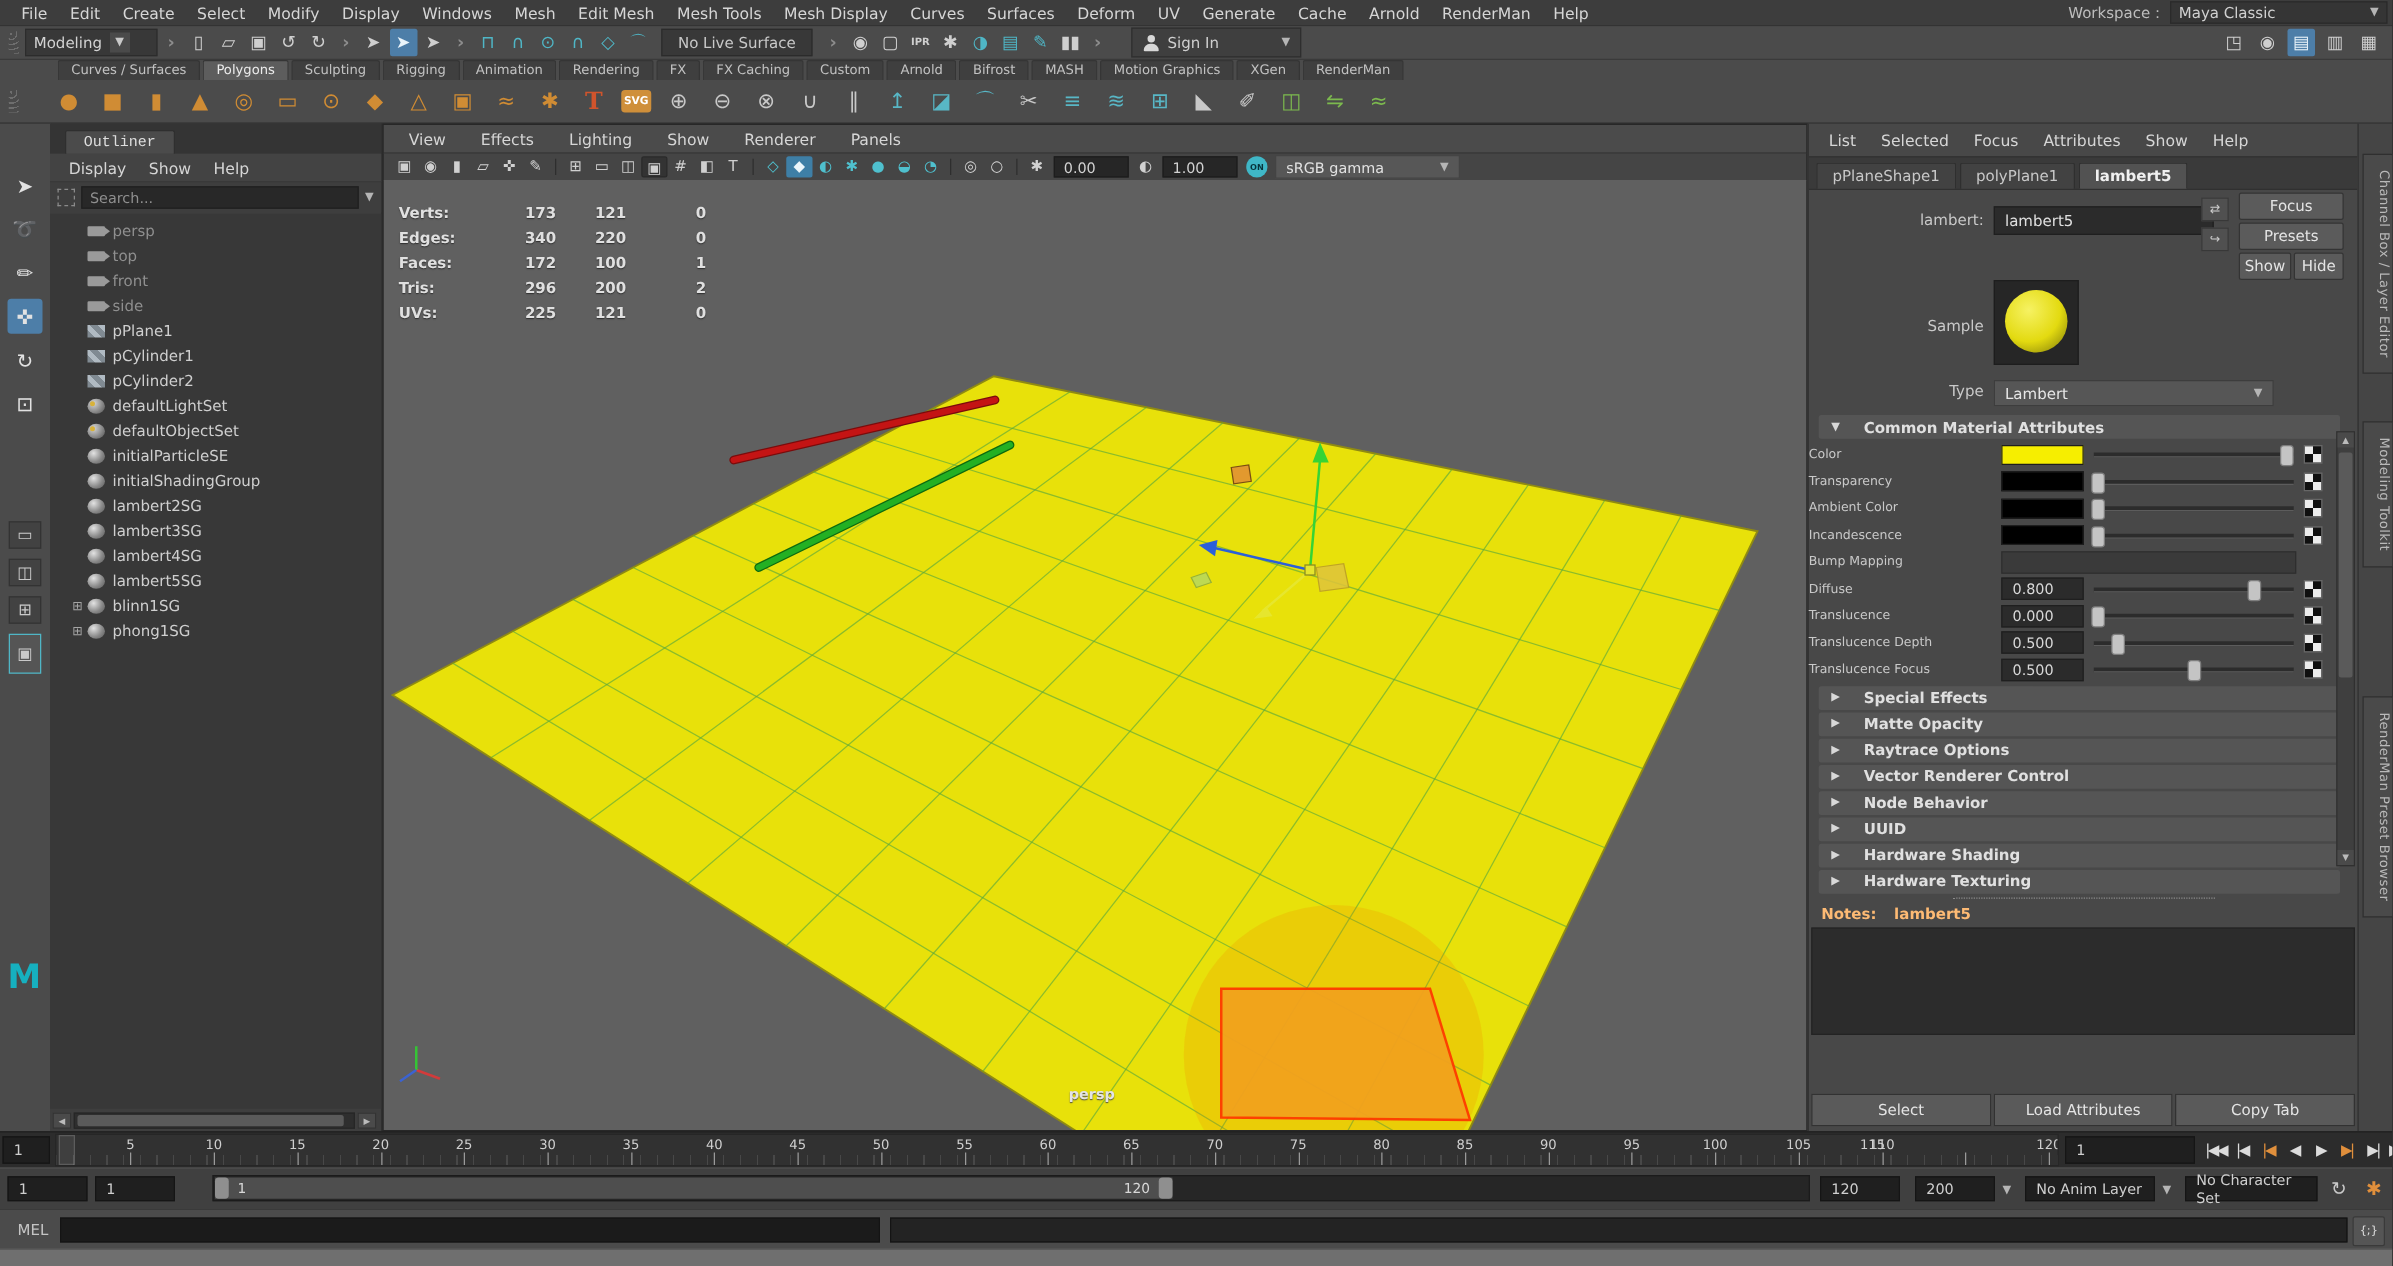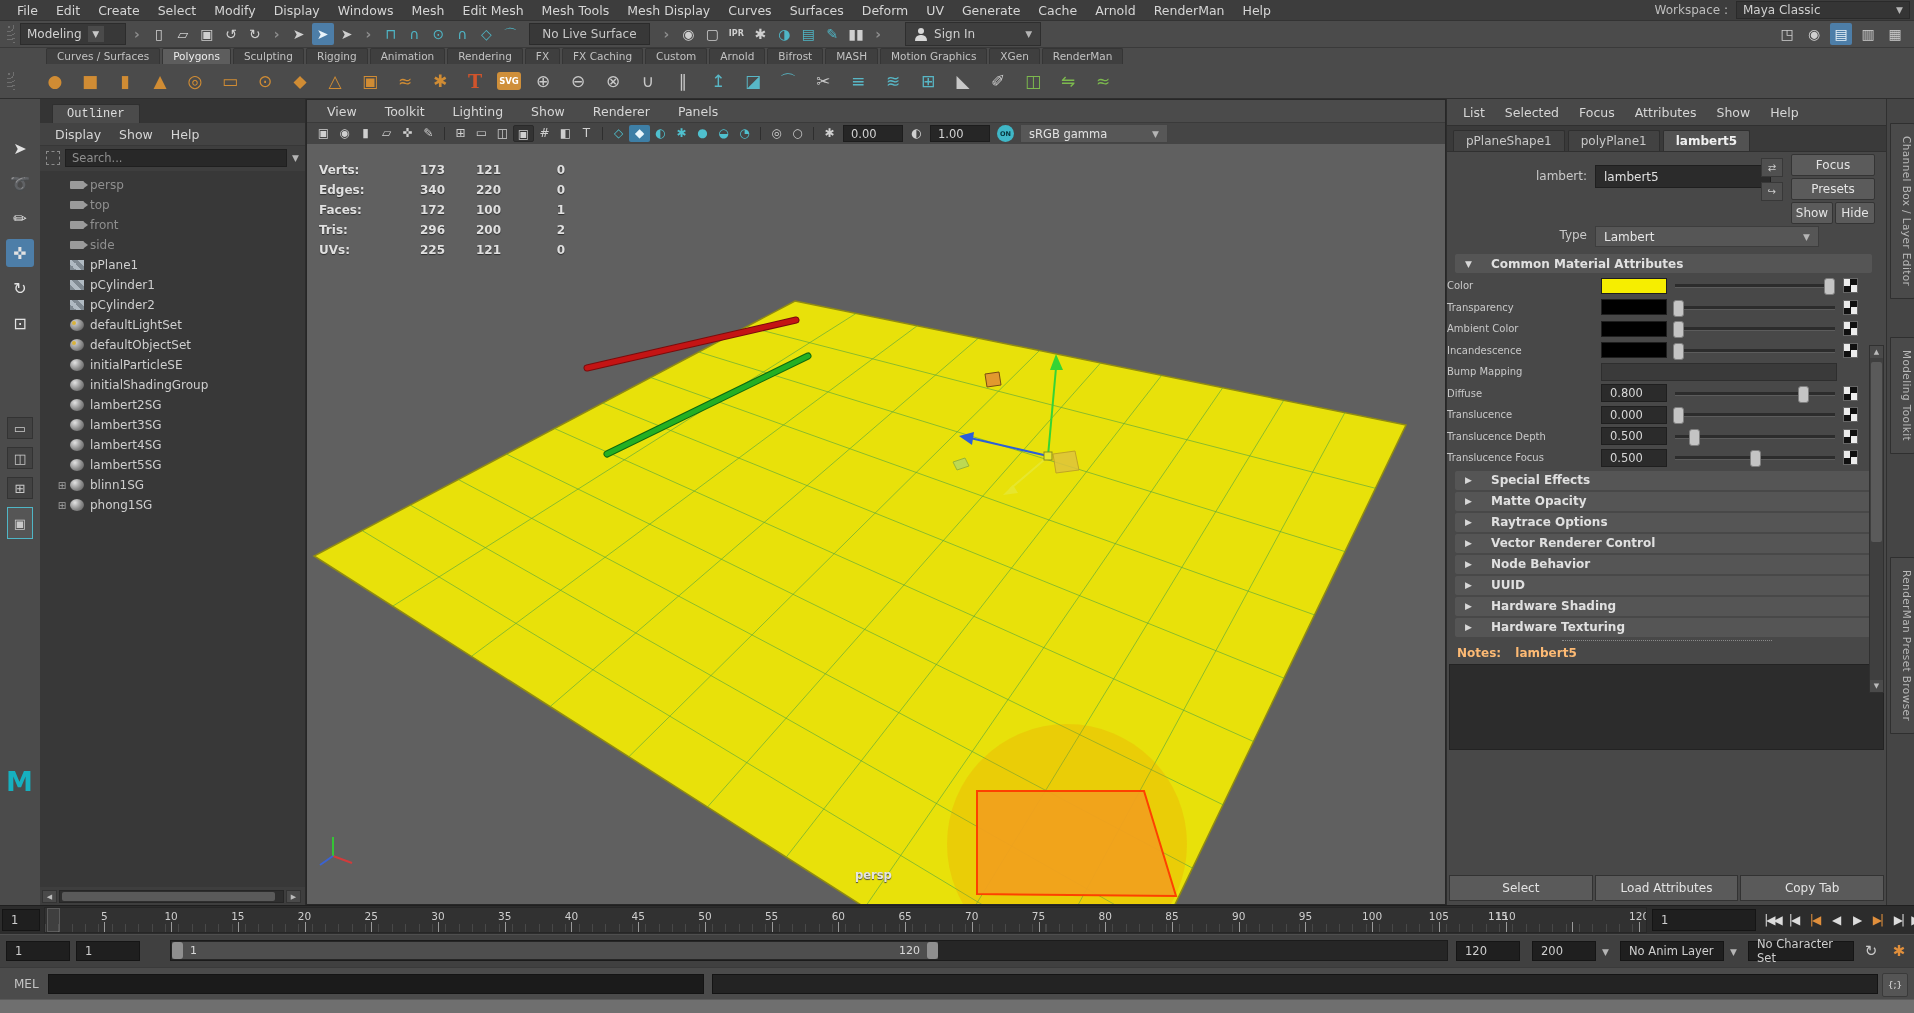--- a/index.html
+++ b/index.html
@@ -473,21 +473,21 @@
       <span class="scroll-track">
           <span class="scroll-thumb" style="left:2px;right:8px"></span>
         </span>
       <span class="scroll-arrow">▶</span>
     </div>
   </div>
 
   <div id="viewport">
     <div id="vp-menubar">
         <div class="menu-item">View</div>
-        <div class="menu-item">Toolkit</div>
+        <div class="menu-item">Effects</div>
         <div class="menu-item">Lighting</div>
         <div class="menu-item">Show</div>
         <div class="menu-item">Renderer</div>
         <div class="menu-item">Panels</div>
       </div>
     <div id="vp-toolbar">
       <div id="vp-icons" style="display:flex;align-items:center">
           <div class="vp-icon">▣</div>
           <div class="vp-icon">◉</div>
           <div class="vp-icon">▮</div>
@@ -621,20 +621,26 @@
       <span id="ae-name-label">lambert:</span>
       <div id="ae-name-field">lambert5</div>
       <span class="mini-btn" style="left:314px;top:6px">⇄</span>
       <span class="mini-btn" style="left:314px;top:30px">↪</span>
       <div class="ae-btn" style="left:344px;top:2px;width:82px">Focus</div>
       <div class="ae-btn" style="left:344px;top:26px;width:82px">Presets</div>
       <div class="ae-btn" style="left:344px;top:50px;width:40px">Show</div>
       <div class="ae-btn" style="left:388px;top:50px;width:38px">Hide</div>
     </div>
 
+    <div id="ae-sample-block">
+      <span id="ae-sample-label">Sample</span>
+      <div id="ae-swatch">
+          <div id="ae-sphere"></div>
+        </div>
+    </div>
 
     <div id="ae-type-row">
       <span id="ae-type-label">Type</span>
       <div id="ae-type-field">
         <span>Lambert</span>
         <span class="caret">▼</span>
       </div>
     </div>
 
     <div class="section-bar">

